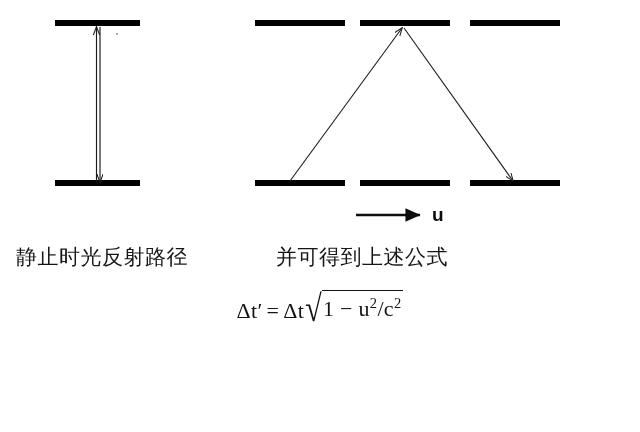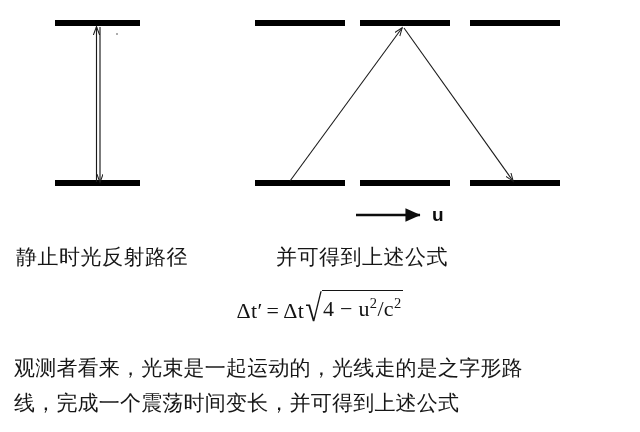--- a/index.html
+++ b/index.html
@@ -188,22 +188,18 @@
 
   <div class="u-label">u</div>
 
   <div class="label-row">
     <div class="diagram-label label-rest">静止时光反射路径</div>
     <div class="diagram-label label-moving">并可得到上述公式</div>
   </div>
 
   <div class="formula-row">
     <span class="formula">
-      <span>Δt′</span><span class="op">=</span><span>Δt</span><span class="radical"><span class="radical-sign">√</span><span class="radicand"><span>4 − u</span><sup>2</sup><span>/c</span><sup>2</sup></span></span>
+      <span>Δt′</span><span class="op">=</span><span>Δt</span><span class="radical"><span class="radical-sign">√</span><span class="radicand"><span>1 − u</span><sup>2</sup><span>/c</span><sup>2</sup></span></span>
     </span>
   </div>
 
-  <div class="body-text">
-    <span class="body-line">观测者看来，光束是一起运动的，光线走的是之字形路</span>
-    <span class="body-line">线，完成一个震荡时间变长，并可得到上述公式</span>
-  </div>
 
 </div>
 
 </body></html>

